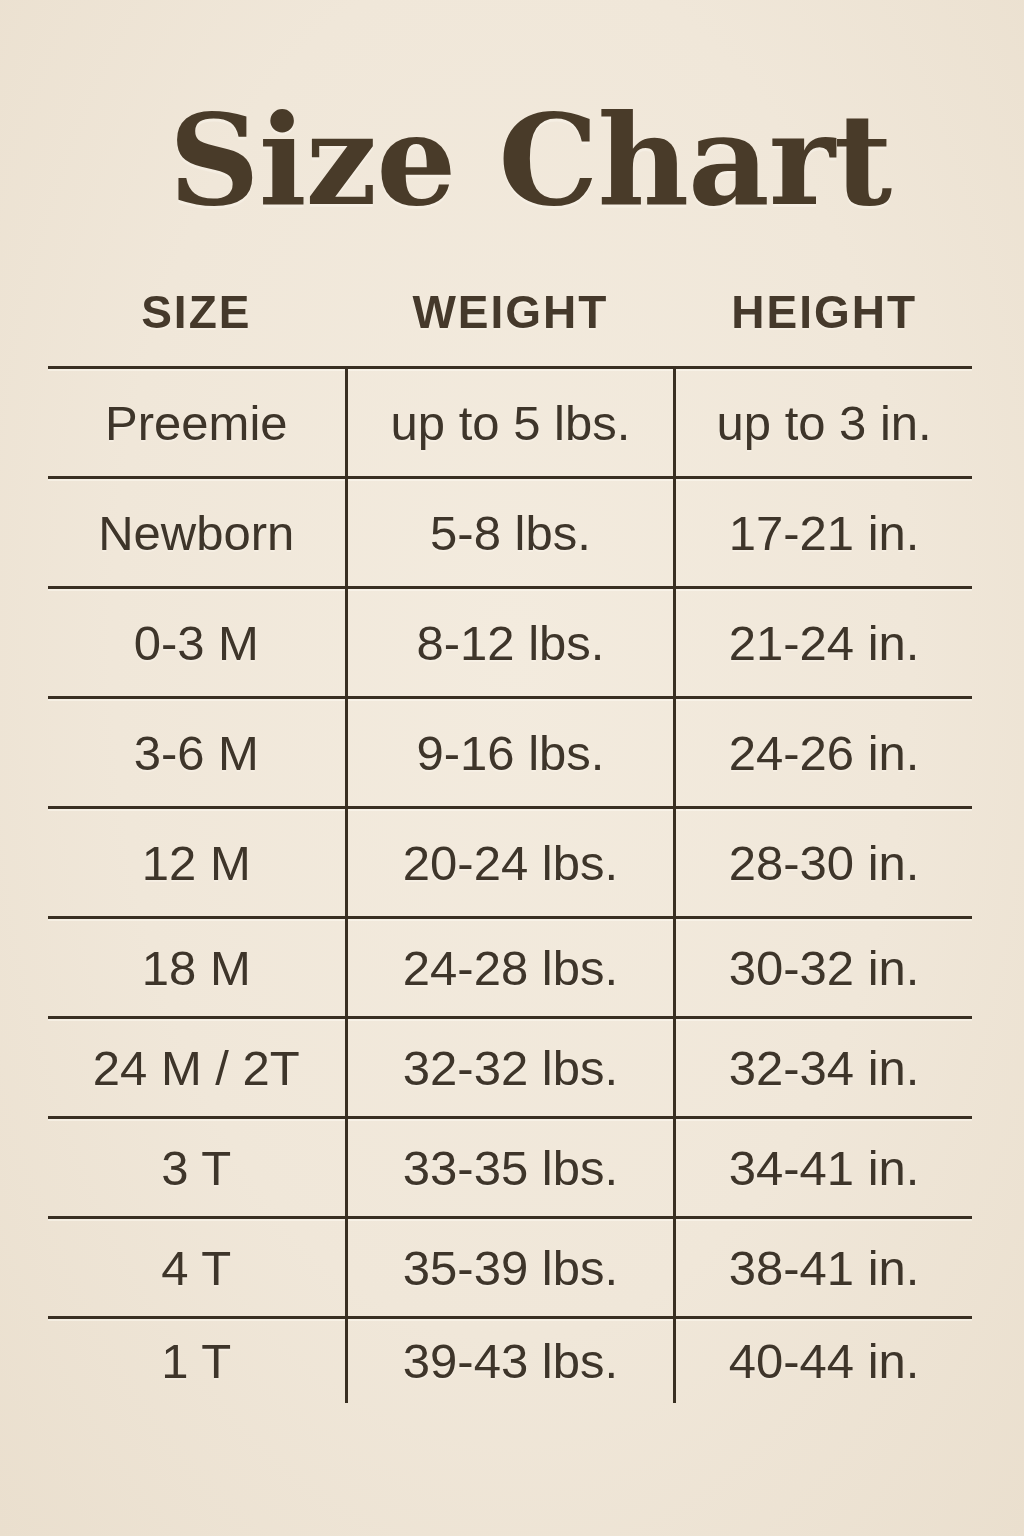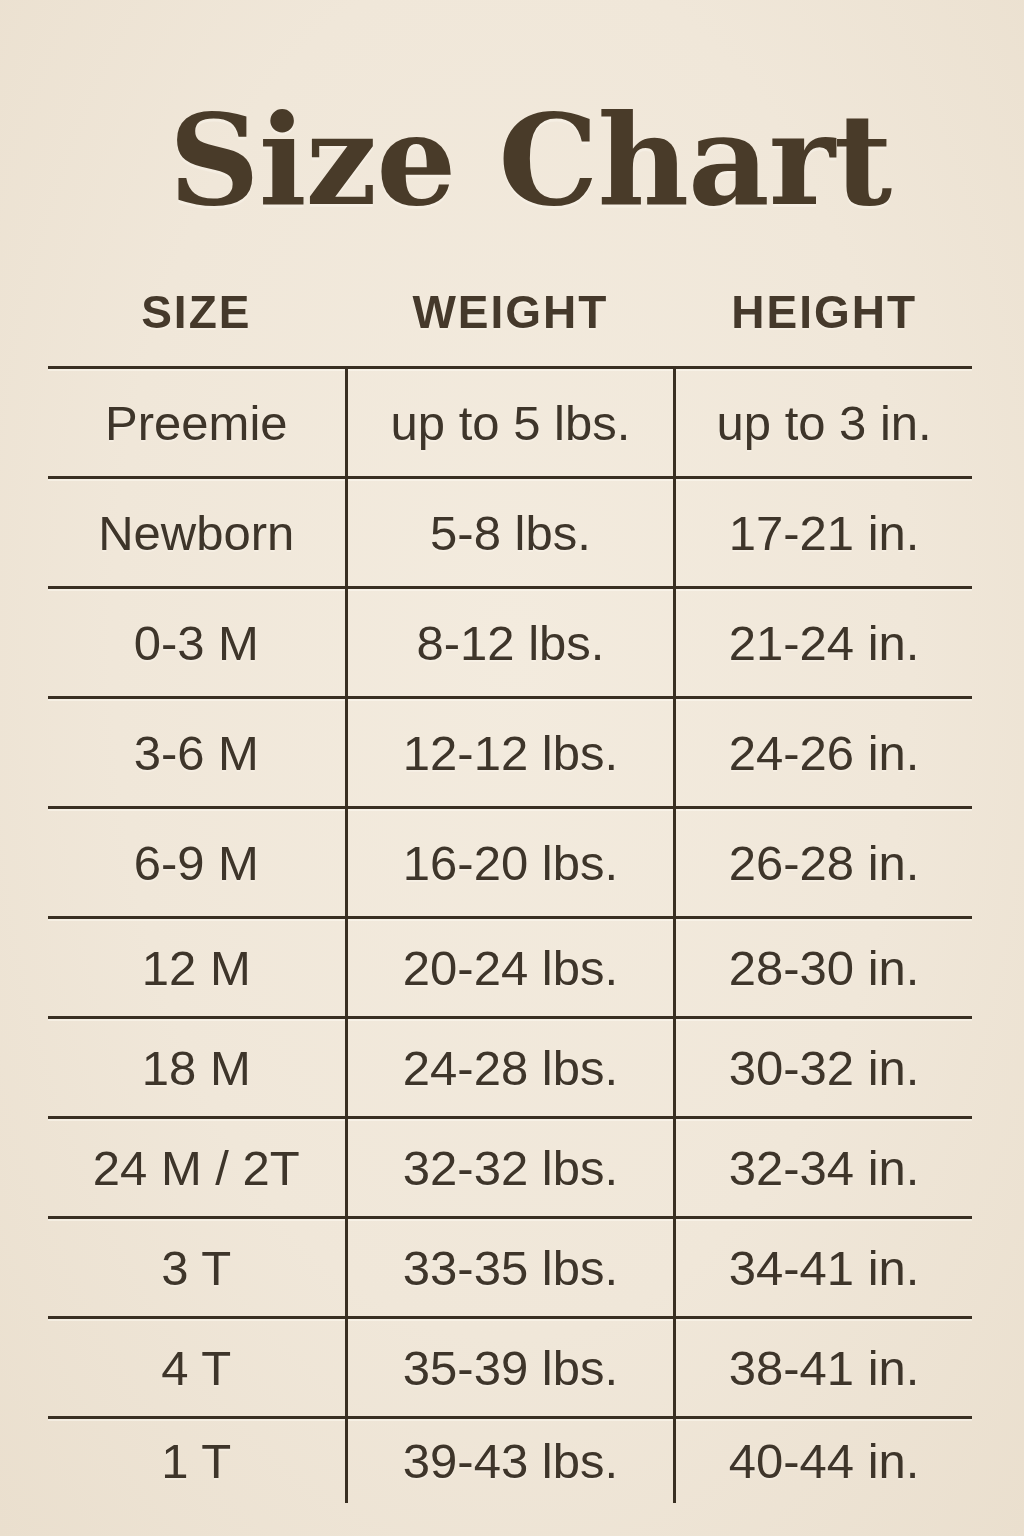--- a/index.html
+++ b/index.html
@@ -111,29 +111,24 @@
       </div>
 
       <div class="trow">
         <div class="cell c1">0-3 M</div>
         <div class="cell c2">8-12 lbs.</div>
         <div class="cell c3">21-24 in.</div>
       </div>
 
       <div class="trow">
         <div class="cell c1">3-6 M</div>
-        <div class="cell c2">12-12 lbs.</div>
+        <div class="cell c2">9-16 lbs.</div>
         <div class="cell c3">24-26 in.</div>
       </div>
 
-      <div class="trow">
-        <div class="cell c1">6-9 M</div>
-        <div class="cell c2">16-20 lbs.</div>
-        <div class="cell c3">26-28 in.</div>
-      </div>
 
       <div class="trow">
         <div class="cell c1">12 M</div>
         <div class="cell c2">20-24 lbs.</div>
         <div class="cell c3">28-30 in.</div>
       </div>
 
       <div class="trow">
         <div class="cell c1">18 M</div>
         <div class="cell c2">24-28 lbs.</div>

